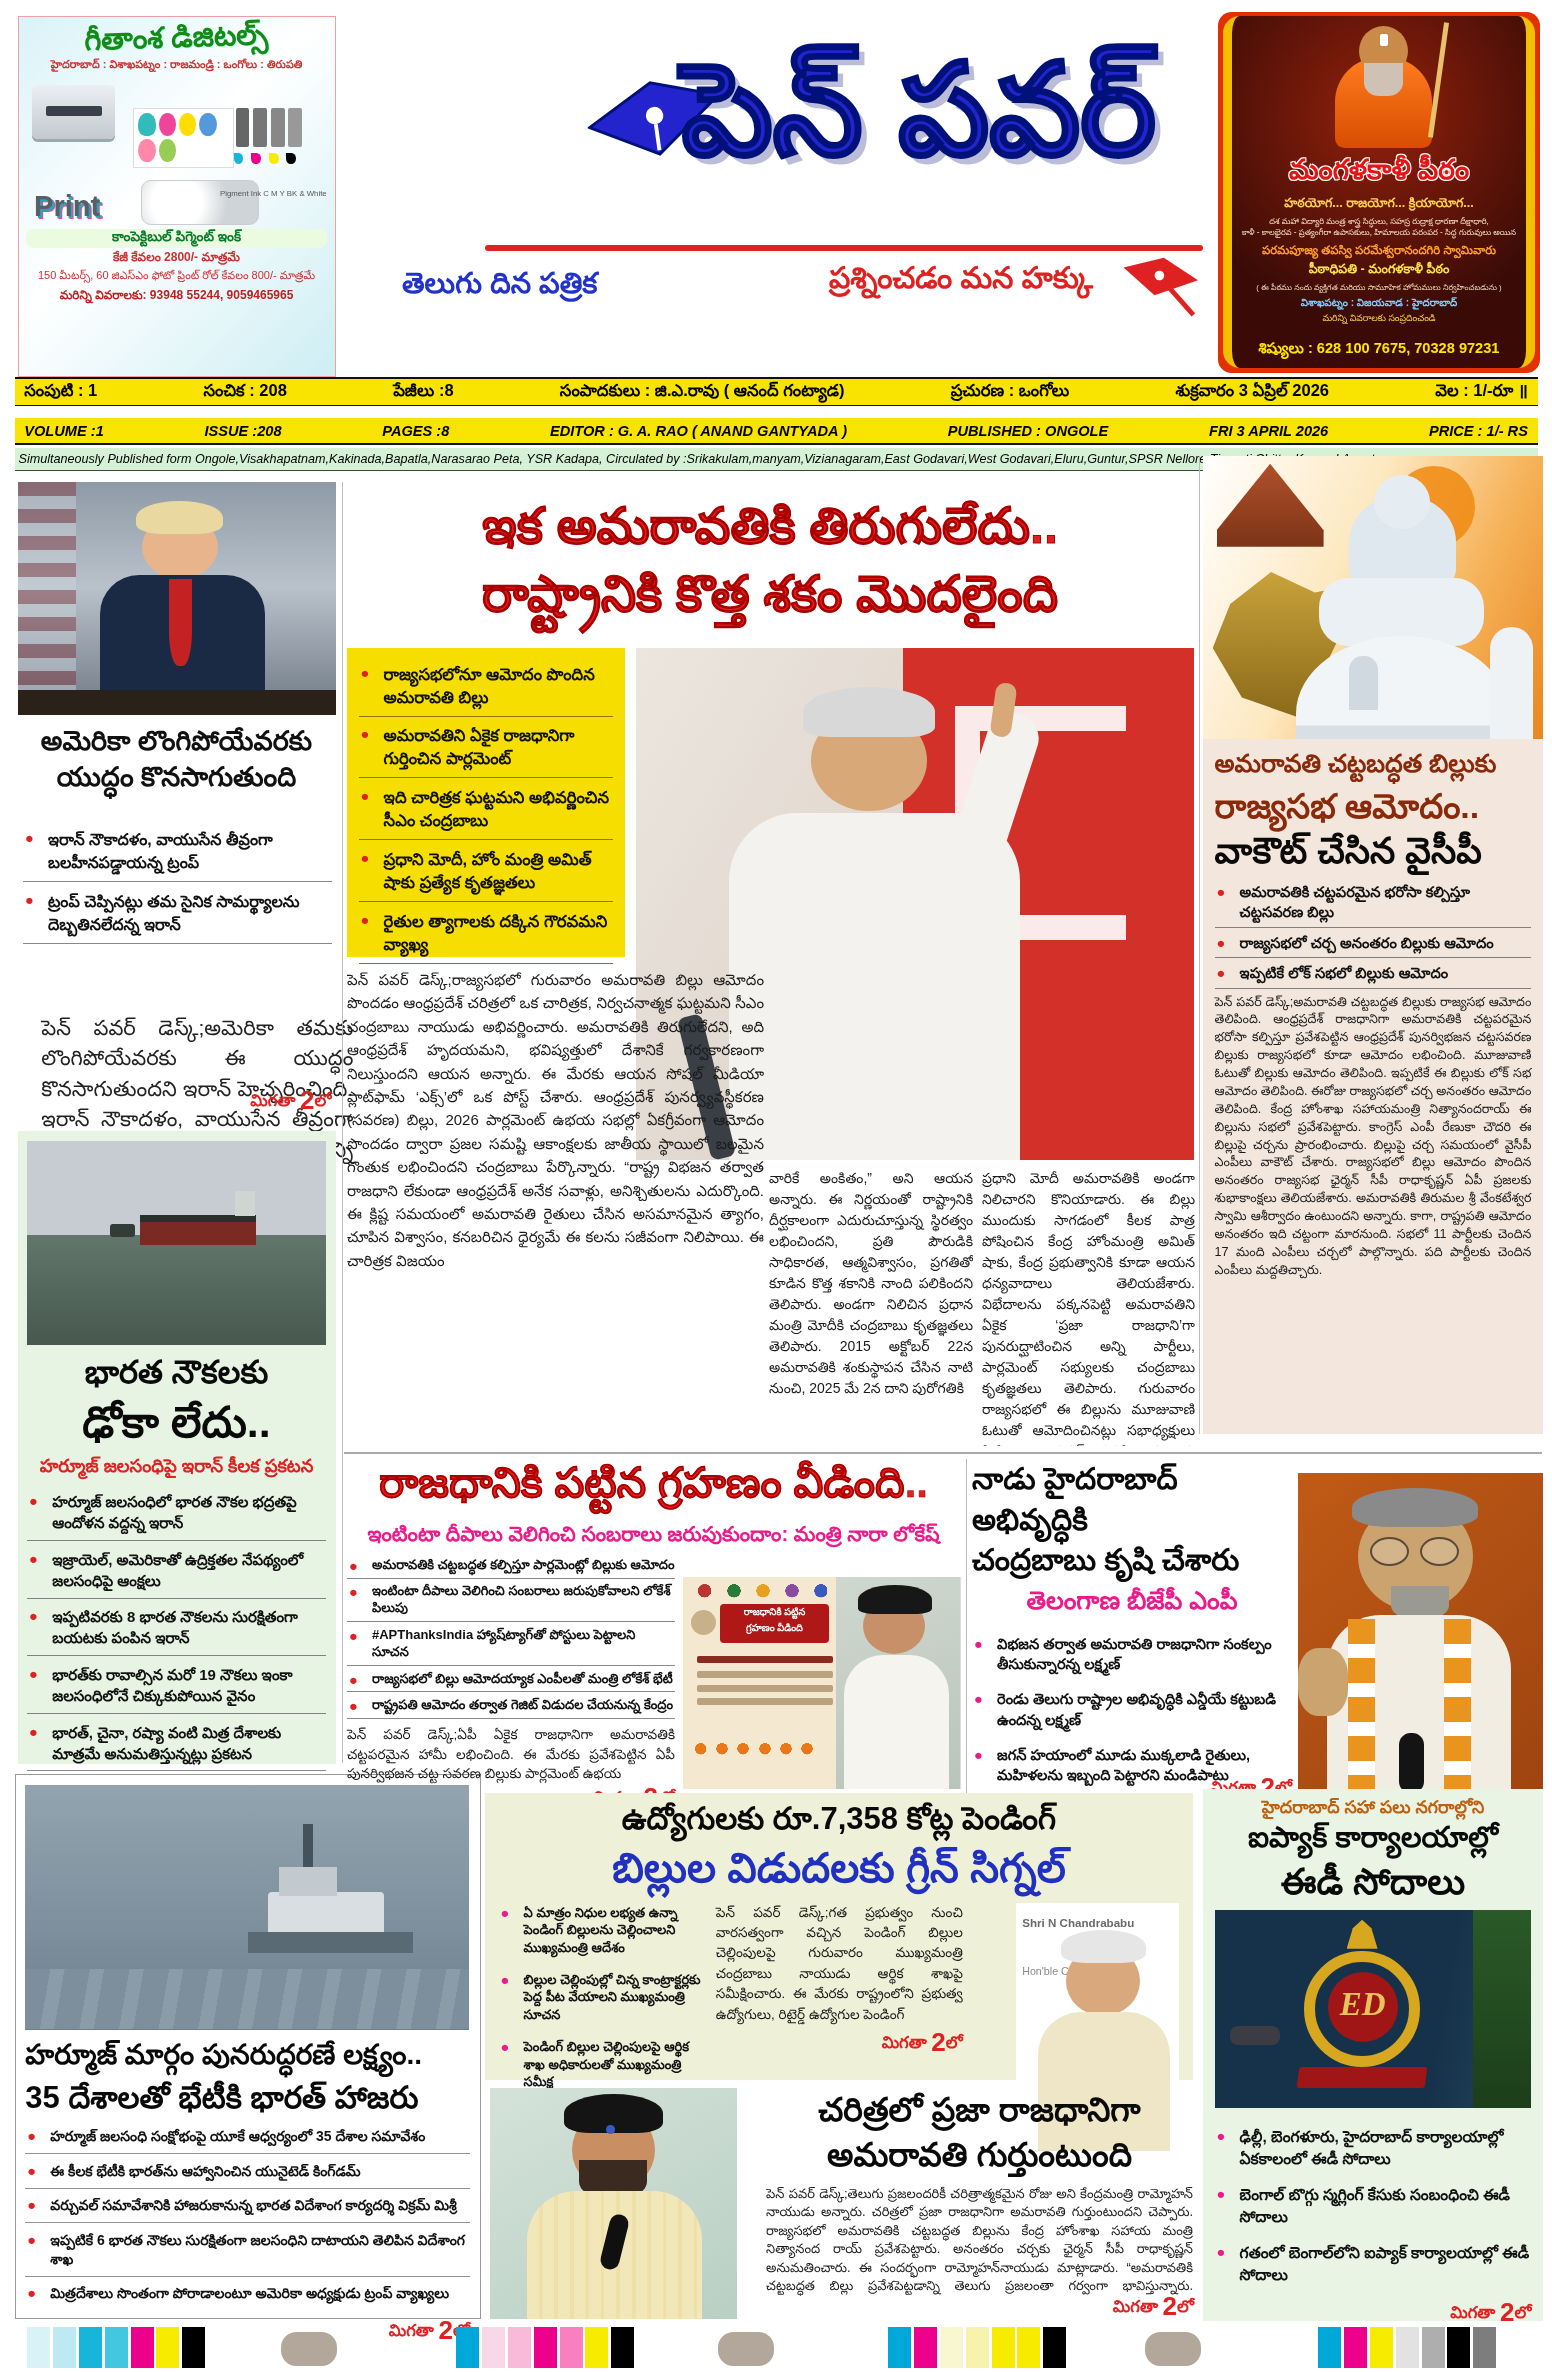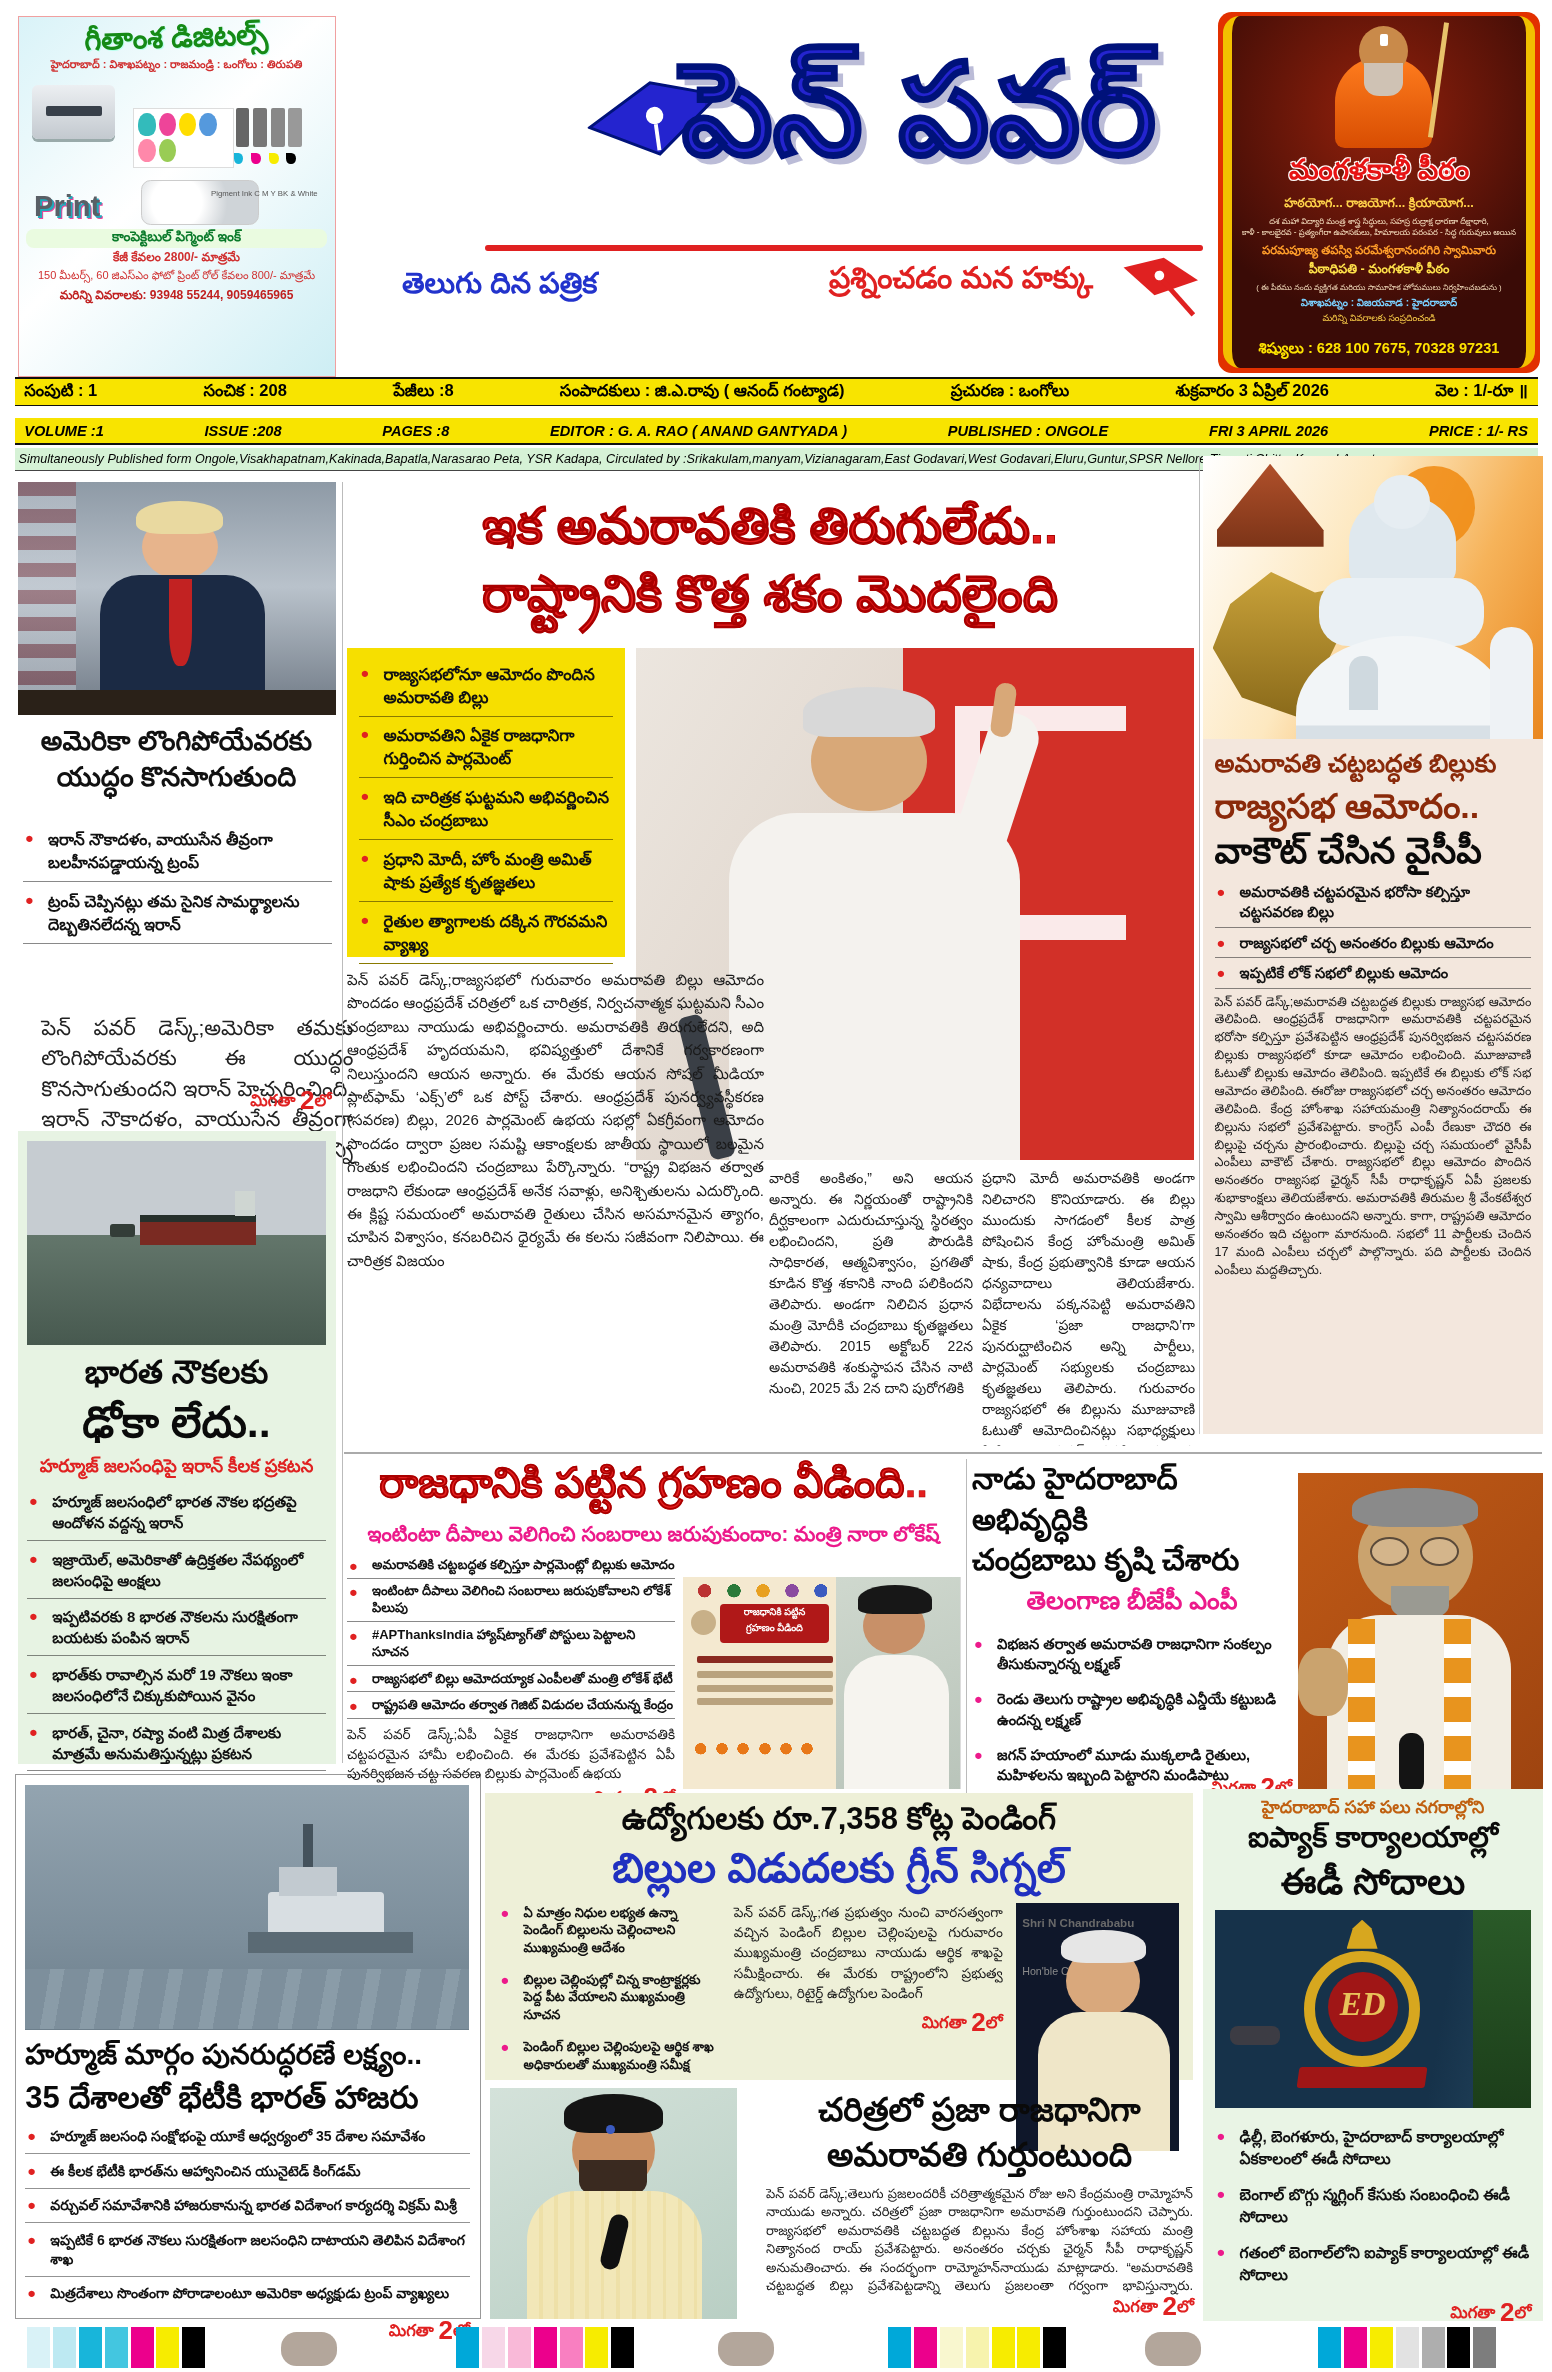--- a/index.html
+++ b/index.html
@@ -54,21 +54,21 @@
         <i style="position:absolute;left:21.3px;top:25px;width:13.6px;height:39px;background:#777;border-radius:1.9px"></i>
         <i style="position:absolute;left:39px;top:25px;width:13.6px;height:39px;background:#888;border-radius:1.9px"></i>
         <i style="position:absolute;left:56px;top:25px;width:13.6px;height:39px;background:#999;border-radius:1.9px"></i>
         <i style="position:absolute;left:1.9px;top:70px;width:9.7px;height:11.6px;border-radius:0 50% 50% 50%;background:#18b5da"></i>
         <i style="position:absolute;left:19.4px;top:70px;width:9.7px;height:11.6px;border-radius:0 50% 50% 50%;background:#ec008c"></i>
         <i style="position:absolute;left:37px;top:70px;width:9.7px;height:11.6px;border-radius:0 50% 50% 50%;background:#f7ec00"></i>
         <i style="position:absolute;left:54px;top:70px;width:9.7px;height:11.6px;border-radius:0 50% 50% 50%;background:#000"></i>
       </div>
       <div style="position:absolute;left:7.8px;bottom:1.9px;font-size:29px;font-weight:bold;color:#5a5f66;text-shadow:1.9px 1.9px 0 #2ab,2.9px 2.9px 0 #e49;">Print</div>
       <div style="position:absolute;left:115px;bottom:0;width:116px;height:43px;background:radial-gradient(circle at 30% 50%,#fff 30%,#cfd4d8 60%);border-radius:9.7px;border:1px solid #ccc;"></div>
-      <div style="position:absolute;right:9px;bottom:27px;font-size:7.8px;color:#555;">Pigment Ink C M Y BK &amp; White</div>
+      <div style="position:absolute;right:0;bottom:27px;font-size:7.8px;color:#555;">Pigment Ink C M Y BK &amp; White</div>
     </div>
     <div style="color:#0a7a2a;background:#eafbe0;border-radius:7.8px;font-weight:bold;font-size:13.6px;margin-top:3.9px;">కాంపెక్టిబుల్ పిగ్మెంట్ ఇంక్</div>
     <div style="color:#d03030;font-weight:bold;font-size:12px;margin-top:1.9px;">కేజీ కేవలం 2800/- మాత్రమే</div>
     <div style="color:#d03030;font-size:11px;margin-top:1.9px;text-align:center;">150 మీటర్స్, 60 జిఎస్ఎం ఫోటో ప్రింట్ రోల్ కేవలం 800/- మాత్రమే</div>
     <div style="color:#c02020;font-weight:bold;font-size:12px;margin-top:4.9px;">మరిన్ని వివరాలకు: 93948 55244, 9059465965</div>
   </div>
 
   <div class="abs" style="left:344px;top:4.9px;width:859px;height:374px;">
     <span style="position:absolute;left:243px;top:60px;">
       <svg width="136" height="107" viewBox="0 0 140 110" style="transform:rotate(-8deg)">
@@ -302,21 +302,21 @@
         <li><span>ఏ మాత్రం నిధుల లభ్యత ఉన్నా పెండింగ్ బిల్లులను చెల్లించాలని ముఖ్యమంత్రి ఆదేశం</span></li>
         <li><span>బిల్లుల చెల్లింపుల్లో చిన్న కాంట్రాక్టర్లకు పెద్ద పీట వేయాలని ముఖ్యమంత్రి సూచన</span></li>
         <li><span>పెండింగ్ బిల్లుల చెల్లింపులపై ఆర్థిక శాఖ అధికారులతో ముఖ్యమంత్రి సమీక్ష</span></li>
       </ul>
       <div style="width:278px;">
         <div class="jt" style="font-size:13.6px;line-height:1.5;color:#1a1a1a;">పెన్ పవర్ డెస్క్;గత ప్రభుత్వం నుంచి వారసత్వంగా వచ్చిన పెండింగ్ బిల్లుల చెల్లింపులపై గురువారం ముఖ్యమంత్రి చంద్రబాబు నాయుడు ఆర్థిక శాఖపై సమీక్షించారు. ఈ మేరకు రాష్ట్రంలోని ప్రభుత్వ ఉద్యోగులు, రిటైర్డ్ ఉద్యోగుల పెండింగ్</div>
         <div class="cont" style="margin-top:3.9px;">
           <span>మిగతా</span> <span class="n">2</span><span>లో</span>
         </div>
       </div>
-      <div class="photo" style="position:relative;width:163px;height:248px;background:#0f172a;flex:none;">
+      <div class="photo" style="position:relative;width:163px;height:248px;background:#ffffff;flex:none;margin-left:40px;">
         <span class="ph" style="left:5.8px;top:13.6px;font-size:11.6px;color:#6a6a6a;font-weight:bold;">Shri N Chandrababu</span>
         <span class="ph" style="left:5.8px;top:62px;font-size:10.7px;color:#8a8a8a;">Hon'ble Chief Minister</span>
         <i class="ph" style="left:50px;top:43px;width:74px;height:70px;border-radius:50%;background:#d9a87c;"></i>
         <i class="ph" style="left:45px;top:27px;width:85px;height:33px;border-radius:50% 50% 30% 30%;background:#e6e6e6;"></i>
         <i class="ph" style="left:21.3px;top:109px;width:132px;height:140px;border-radius:43px 43px 0 0;background:#efe6c8;"></i>
       </div>
     </div>
   </div>
 
   <div class="abs" style="left:490px;top:2088px;width:704px;height:231px;">

